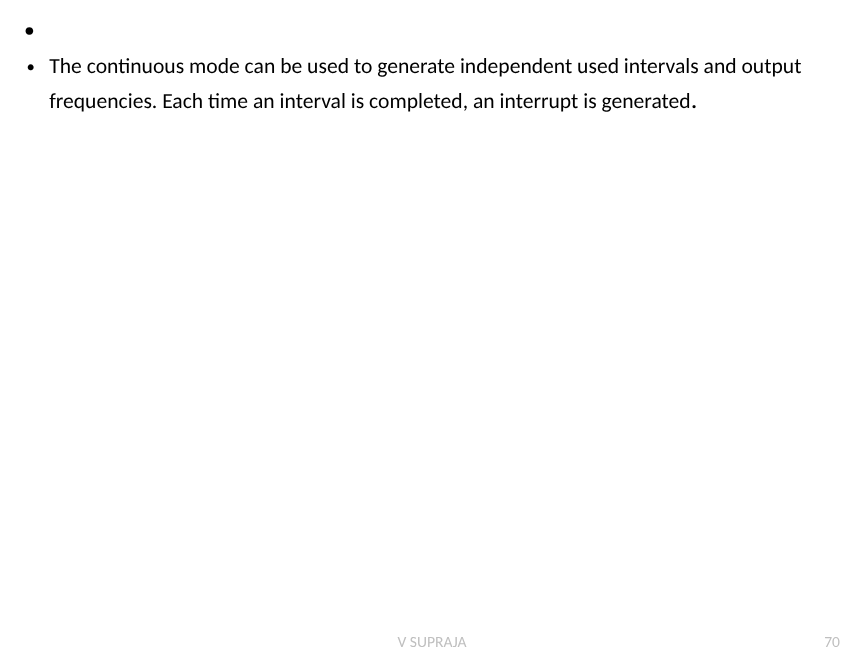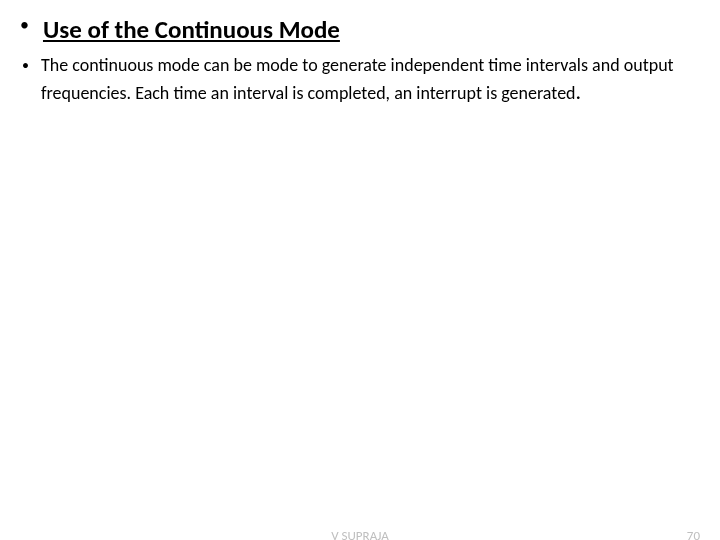--- a/index.html
+++ b/index.html
@@ -82,27 +82,26 @@
       font-family: Calibri, Arial, sans-serif;
     }
   </style>
 </head>
 <body>
 
 <div class="slide">
 
   <div class="bullet-item">
     <span class="bullet-marker">•</span>
-    <span class="title-text">Use of the Continuous Mode</span>
   </div>
 
   <div class="bullet-item">
     <span class="body-bullet-marker">•</span>
     <span class="body-text">
-      <span>The continuous mode can be mode to generate independent time intervals and output frequencies. Each time an interval is completed, an interrupt is generated</span><span class="period">.</span>
+      <span>The continuous mode can be used to generate independent used intervals and output frequencies. Each time an interval is completed, an interrupt is generated</span><span class="period">.</span>
     </span>
   </div>
 
   <div class="footer">
     <span class="footer-author">V SUPRAJA</span>
     <span class="footer-page">70</span>
   </div>
 
 </div>
 

